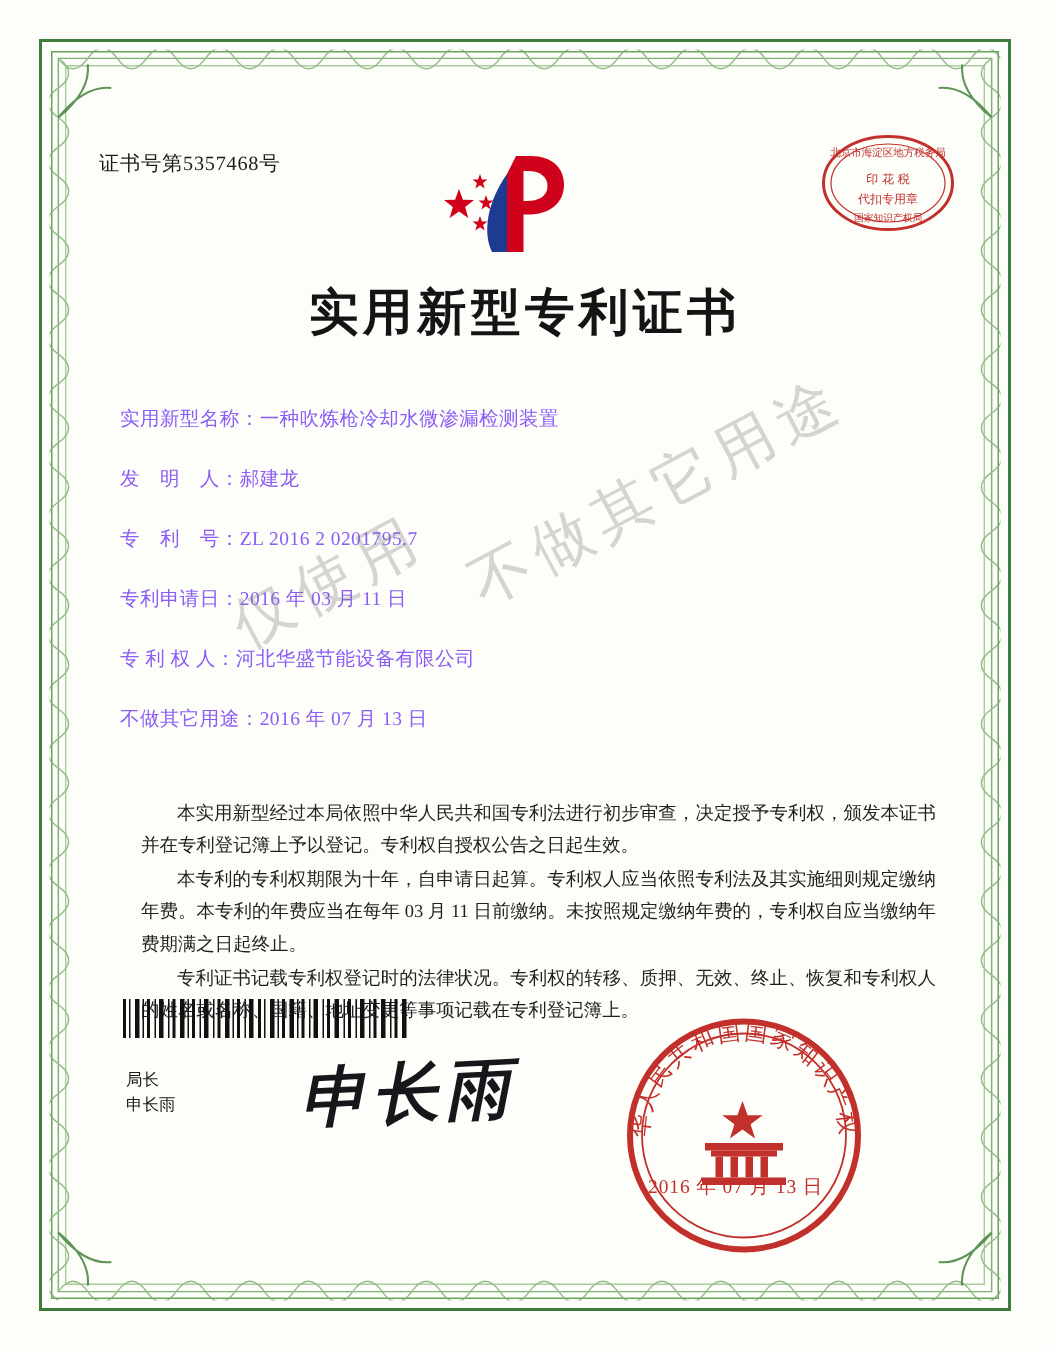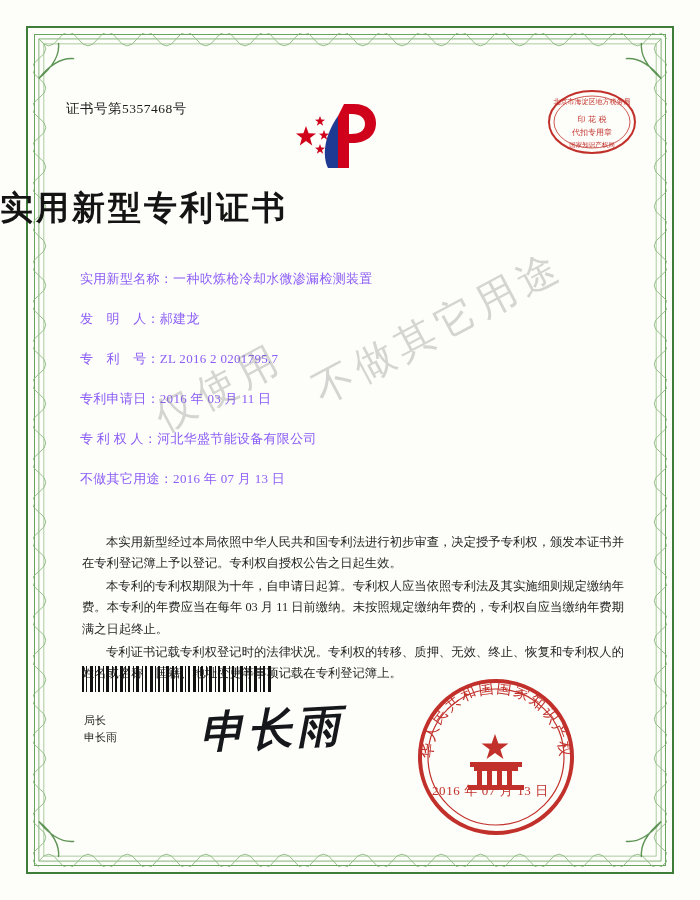--- a/index.html
+++ b/index.html
@@ -78,21 +78,21 @@
     top: 88px;
     width: 92px;
     height: 68px;
   }
 
   .title {
     position: absolute;
     left: 0;
     right: 0;
     top: 186px;
-    text-align: left;
+    text-align: center;
     font-family: "DejaVu Serif", "Liberation Serif", serif;
     font-size: 33px;
     font-weight: bold;
     letter-spacing: 3px;
     color: #141414;
   }
 
   
   .fields {
     position: absolute;
@@ -115,21 +115,21 @@
     position: absolute;
     left: 82px;
     right: 76px;
     top: 532px;
     font-size: 12.3px;
     line-height: 1.72;
     color: #1f1f1f;
     text-align: justify;
   }
   .body-text p {
-    margin: 0 0 2px 0;
+    margin: 0 0 2px 12px;
     text-indent: 24px;
   }
 
   
   .barcode {
     position: absolute;
     left: 82px;
     top: 666px;
     width: 190px;
     height: 26px;

